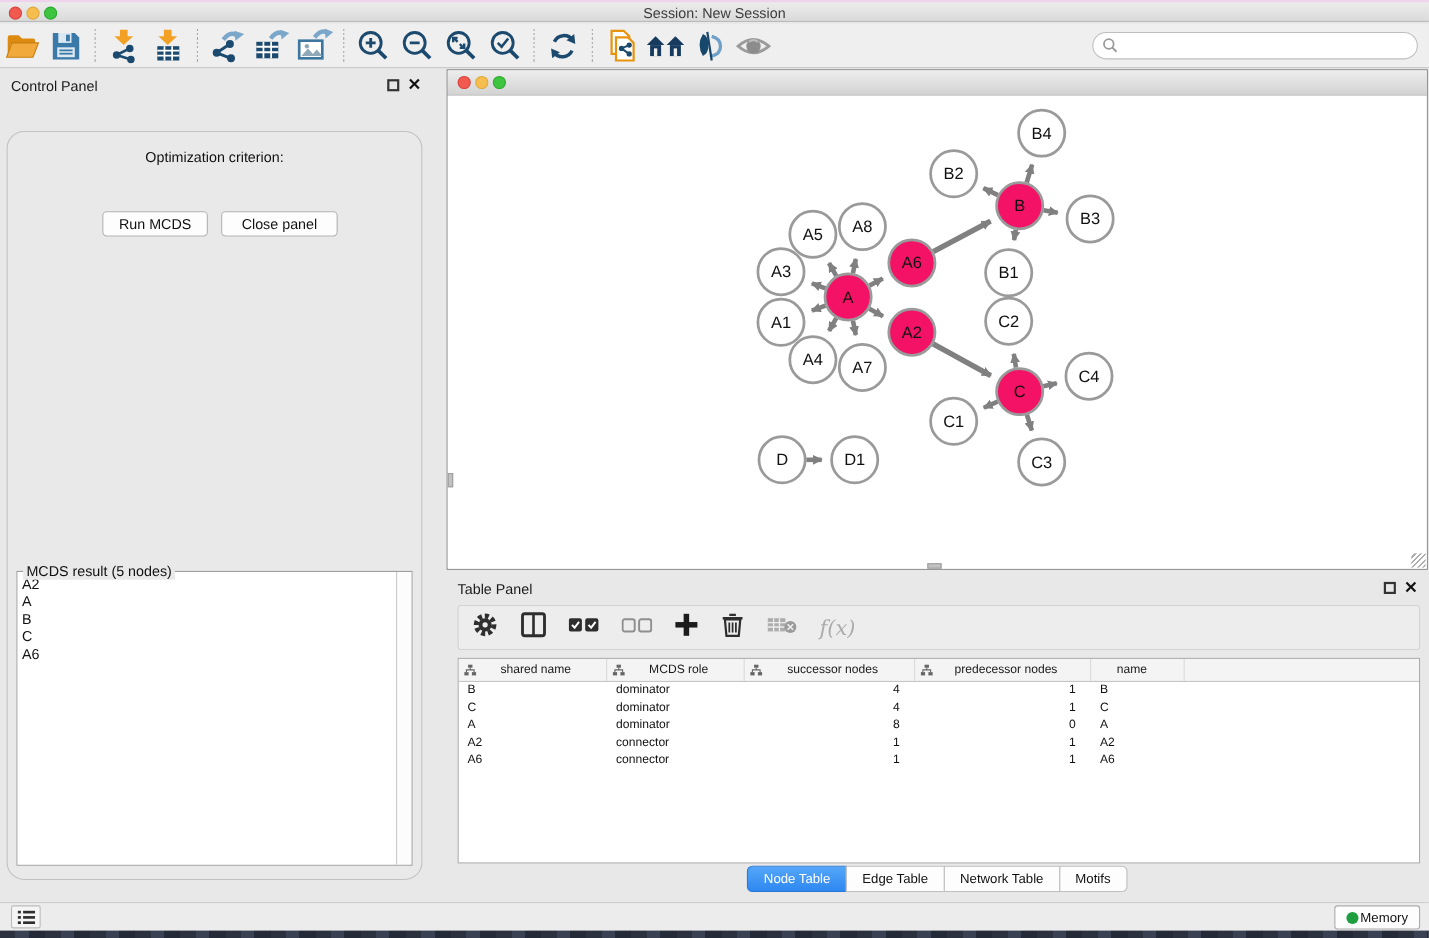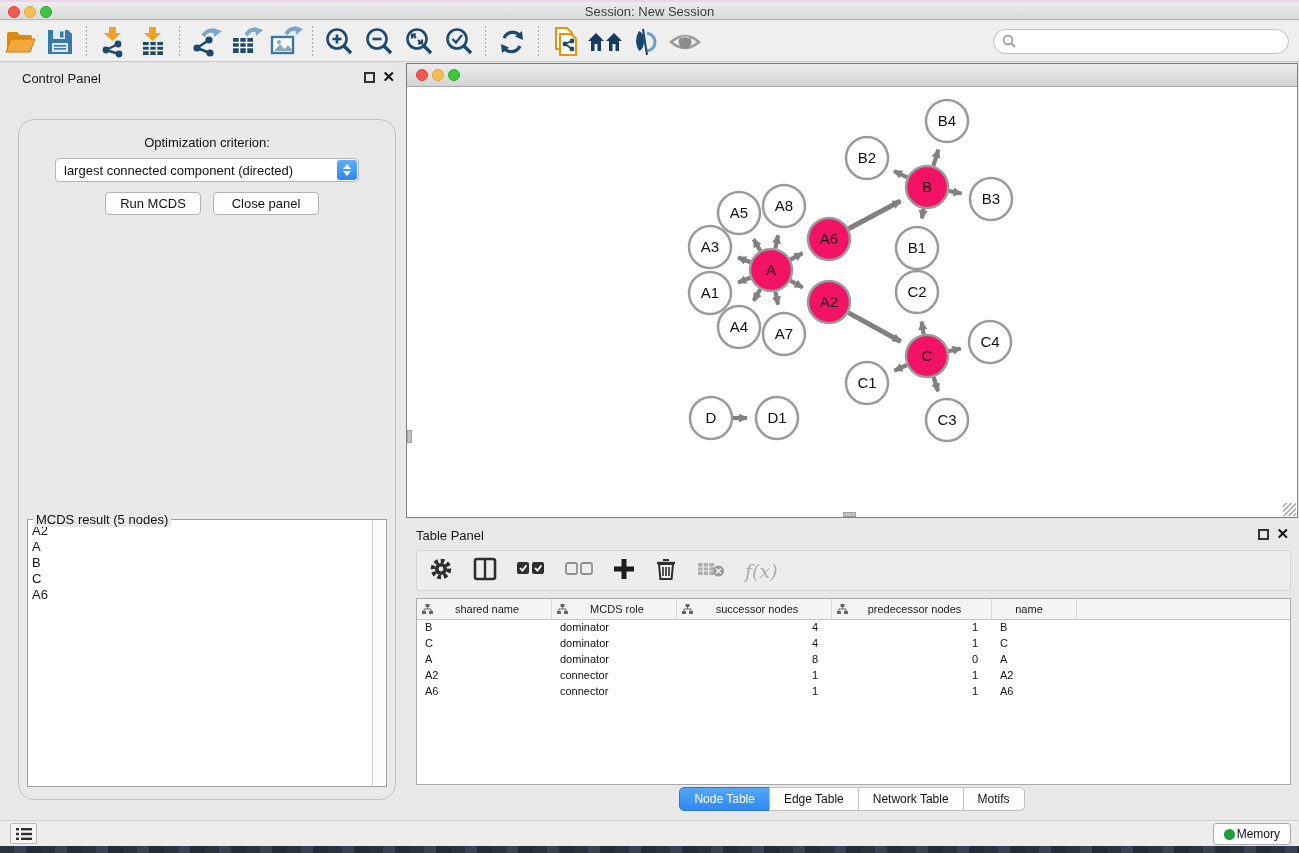--- a/index.html
+++ b/index.html
@@ -24,21 +24,21 @@
     display:flex; align-items:center; }
   .tb-btn { width:40px; height:36px; display:flex; align-items:center; justify-content:center; }
   .tb-sep { width:1px; height:32px; margin:0 6px;
     background-image:repeating-linear-gradient(#AAA 0 2px, transparent 2px 4px); }
   #search-field { position:absolute; right:10px; top:7px; width:296px; height:25px;
     background:#fff; border:1px solid #BFBFBF; border-radius:13px;
     display:flex; align-items:center; padding-left:8px; }
   #search-field input { border:none; outline:none; flex:1; font-size:12px; background:transparent; }
 
   
-  #control-panel { position:absolute; left:12px; top:63px; width:391px; height:747px; }
+  #control-panel { position:absolute; left:0; top:63px; width:391px; height:747px; }
   .panel-head { position:relative; height:30px; }
   .panel-title { position:absolute; left:10px; top:8px; font-size:13px; color:#1A1A1A; }
   .float-btn { position:absolute; width:11px; height:11px; border:2px solid #333; top:9px; }
   .close-btn { position:absolute; top:5px; font-size:15px; font-weight:bold; color:#111; }
   #cp-tabs { position:absolute; left:0; right:0; top:33px; display:flex; justify-content:center; }
   .seg-tab { padding:3px 13px; font-size:13px; background:#FDFDFD; color:#111;
     border:1px solid #BDBDBD; margin-left:-1px; }
   .seg-tab:first-child { border-radius:4px 0 0 4px; }
   .seg-tab:last-child { border-radius:0 4px 4px 0; }
   .seg-tab.active { background:linear-gradient(#55A7F9,#2C85F0); color:#fff; border-color:#2A79D8; }
@@ -285,27 +285,20 @@
   </div>
 
   <div id="control-panel">
     <div class="panel-head">
       <span class="panel-title">Control Panel</span>
       <span class="float-btn" style="right:28px"></span>
       <span class="close-btn" style="right:8px">✕</span>
     </div>
     <div id="cp-body">
       <div id="opt-label">Optimization criterion:</div>
-      <div id="criterion-select">
-        <span>largest connected component (directed)</span>
-        <span id="criterion-stepper">
-          <span class="chev-up"></span>
-            <span class="chev-dn"></span>
-        </span>
-      </div>
       <div class="cp-btn" style="left:86px; width:96px">Run MCDS</div>
       <div class="cp-btn" style="left:194px; width:106px">Close panel</div>
       <div id="result-group">
         <div id="result-frame"></div>
         <div id="result-title">MCDS result (5 nodes)</div>
         <div id="result-list">
             <div>A2</div>
             <div>A</div>
             <div>B</div>
             <div>C</div>

